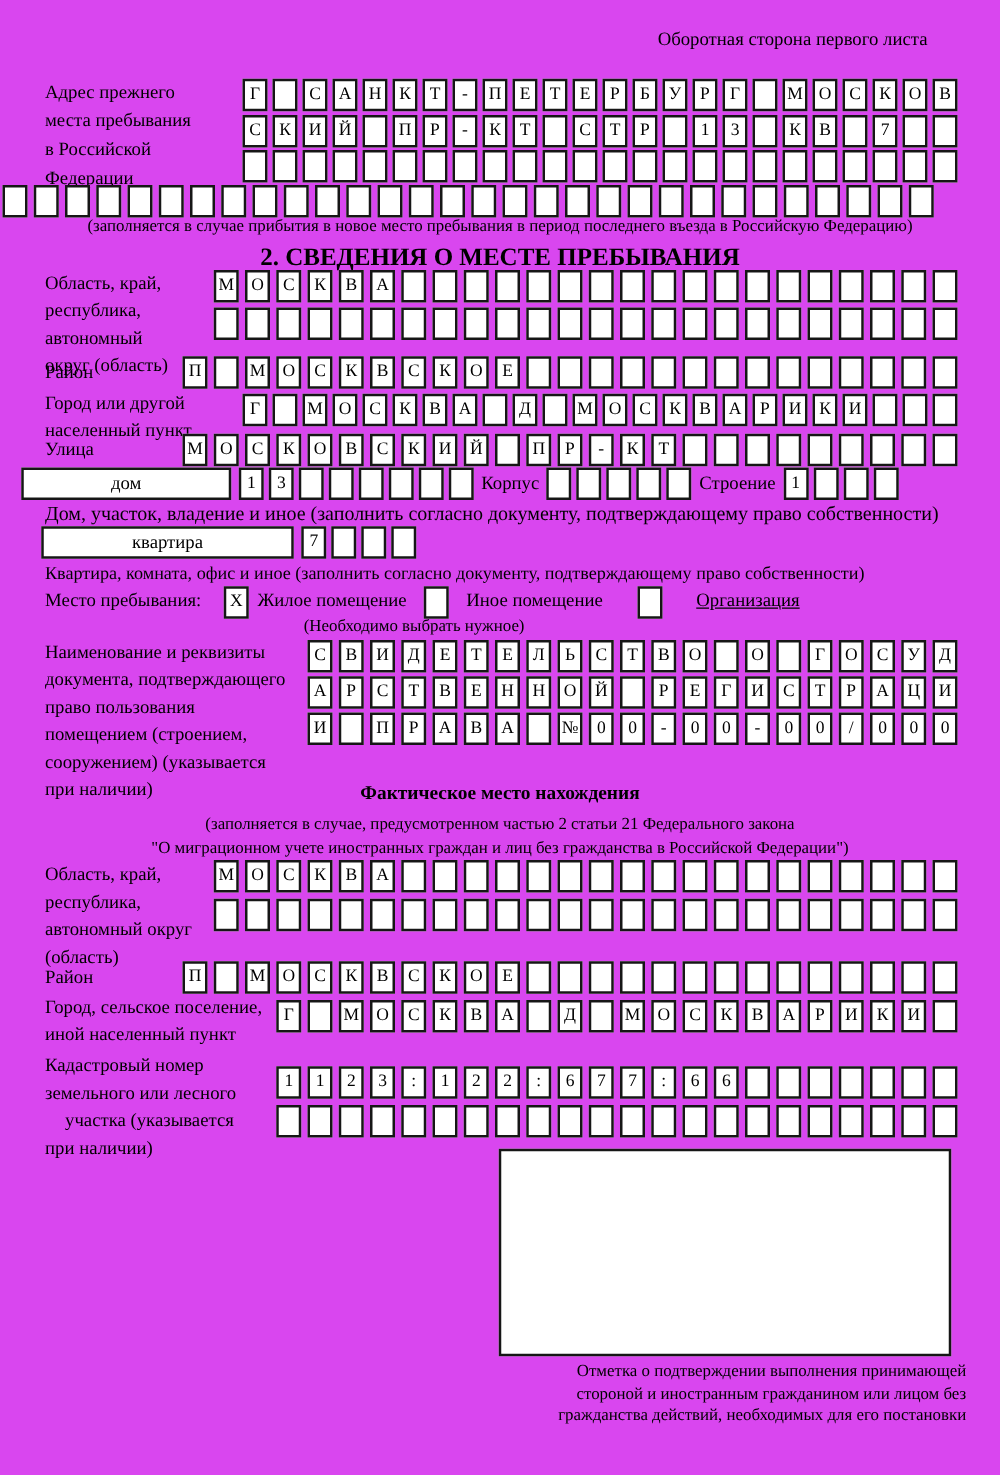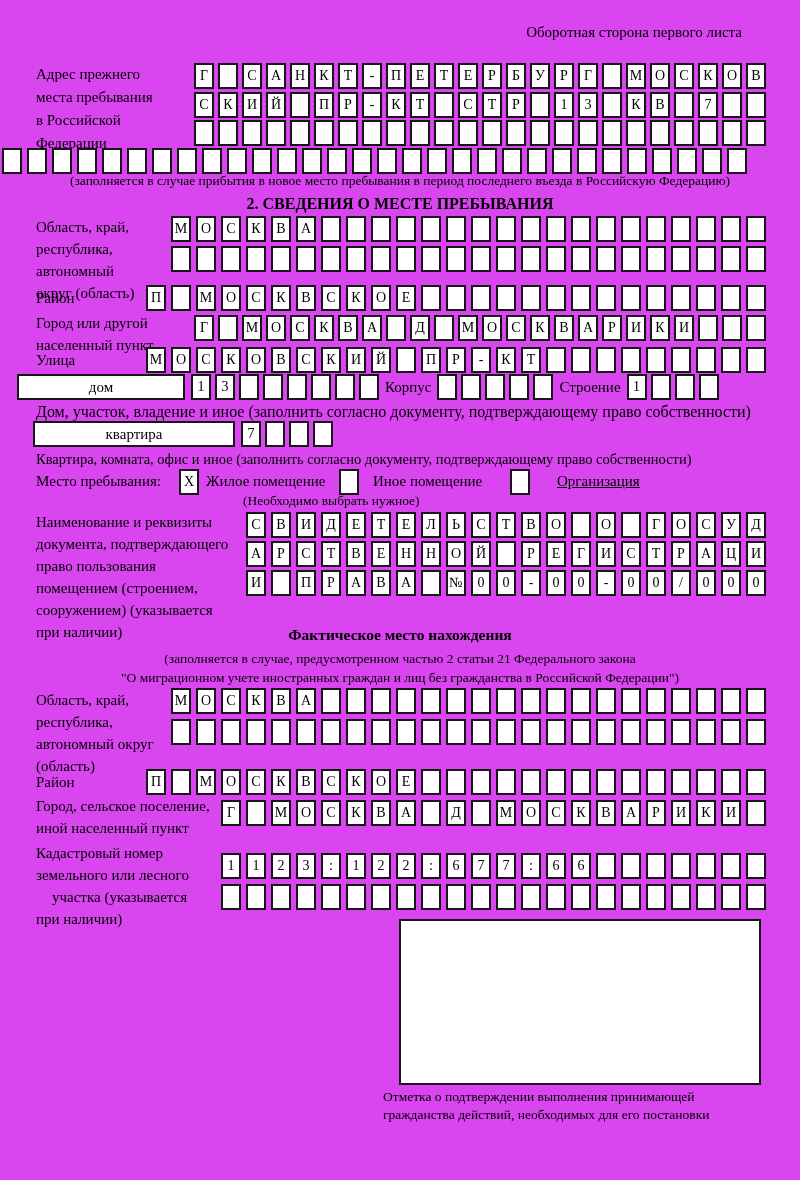--- a/index.html
+++ b/index.html
@@ -1,34 +1,34 @@
 <!DOCTYPE html>
 <html><head>
 <meta charset="utf-8">
 <style>
   html,body{margin:0;padding:0;background:#fff;}
   .page{position:relative;width:800px;height:1180px;background:#d946ef;overflow:hidden;
         font-family:"Liberation Serif",serif;color:#000;}
   .lbl{position:absolute;font-size:15px;line-height:20px;white-space:nowrap;}
   .note{position:absolute;font-size:13.5px;white-space:nowrap;}
   .center{left:0;width:800px;text-align:center;}
-  .title{position:absolute;font-weight:bold;font-size:16px;}
+  .title{position:absolute;font-weight:bold;font-size:20px;}
   .cellrow{position:absolute;display:flex;gap:4px;}
   .g5{gap:5px;}
   .cell{width:16px;height:22px;border:2px solid #161616;flex:none;
         display:flex;align-items:center;justify-content:center;
         font-size:14px;font-family:"Liberation Serif",serif;background:#fff;}
   .comprow{position:absolute;display:flex;gap:6px;align-items:center;}
   .cells{display:flex;gap:4px;}
   .fieldbox{border:2px solid #161616;height:22px;flex:none;display:flex;
             align-items:center;justify-content:center;font-size:15px;background:#fff;}
   .inlineLbl{font-size:15px;white-space:nowrap;}
   .absx{position:absolute;top:0;}
   .stampbox{position:absolute;border:2px solid #161616;background:#fff;}
-  .stampnote{position:absolute;text-align:left;font-size:13.5px;line-height:17.5px;}
+  .stampnote{position:absolute;text-align:right;font-size:13.5px;line-height:17.5px;}
 </style>
 </head>
 <body>
 
 <div class="page">
 
   <div class="lbl" style="top:22px;right:58px;">Оборотная сторона первого листа</div>
 
   <div class="lbl" style="left:36px;top:64px;">Адрес прежнего</div>
   <div class="lbl" style="left:36px;top:87px;">места пребывания</div>
@@ -594,16 +594,17 @@
       <span class="cell"></span>
       <span class="cell"></span>
       <span class="cell"></span>
       <span class="cell"></span>
       <span class="cell"></span>
     </div>
 
   <div class="stampbox" style="left:399px;top:919px;width:358px;height:162px;"></div>
   <div class="stampnote" style="left:383px;top:1088px;width:390px;">
     <div>Отметка о подтверждении выполнения принимающей</div>
+    <div>стороной и иностранным гражданином или лицом без</div>
     <div>гражданства действий, необходимых для его постановки</div>
   </div>
 
 </div>
 
 </body></html>

